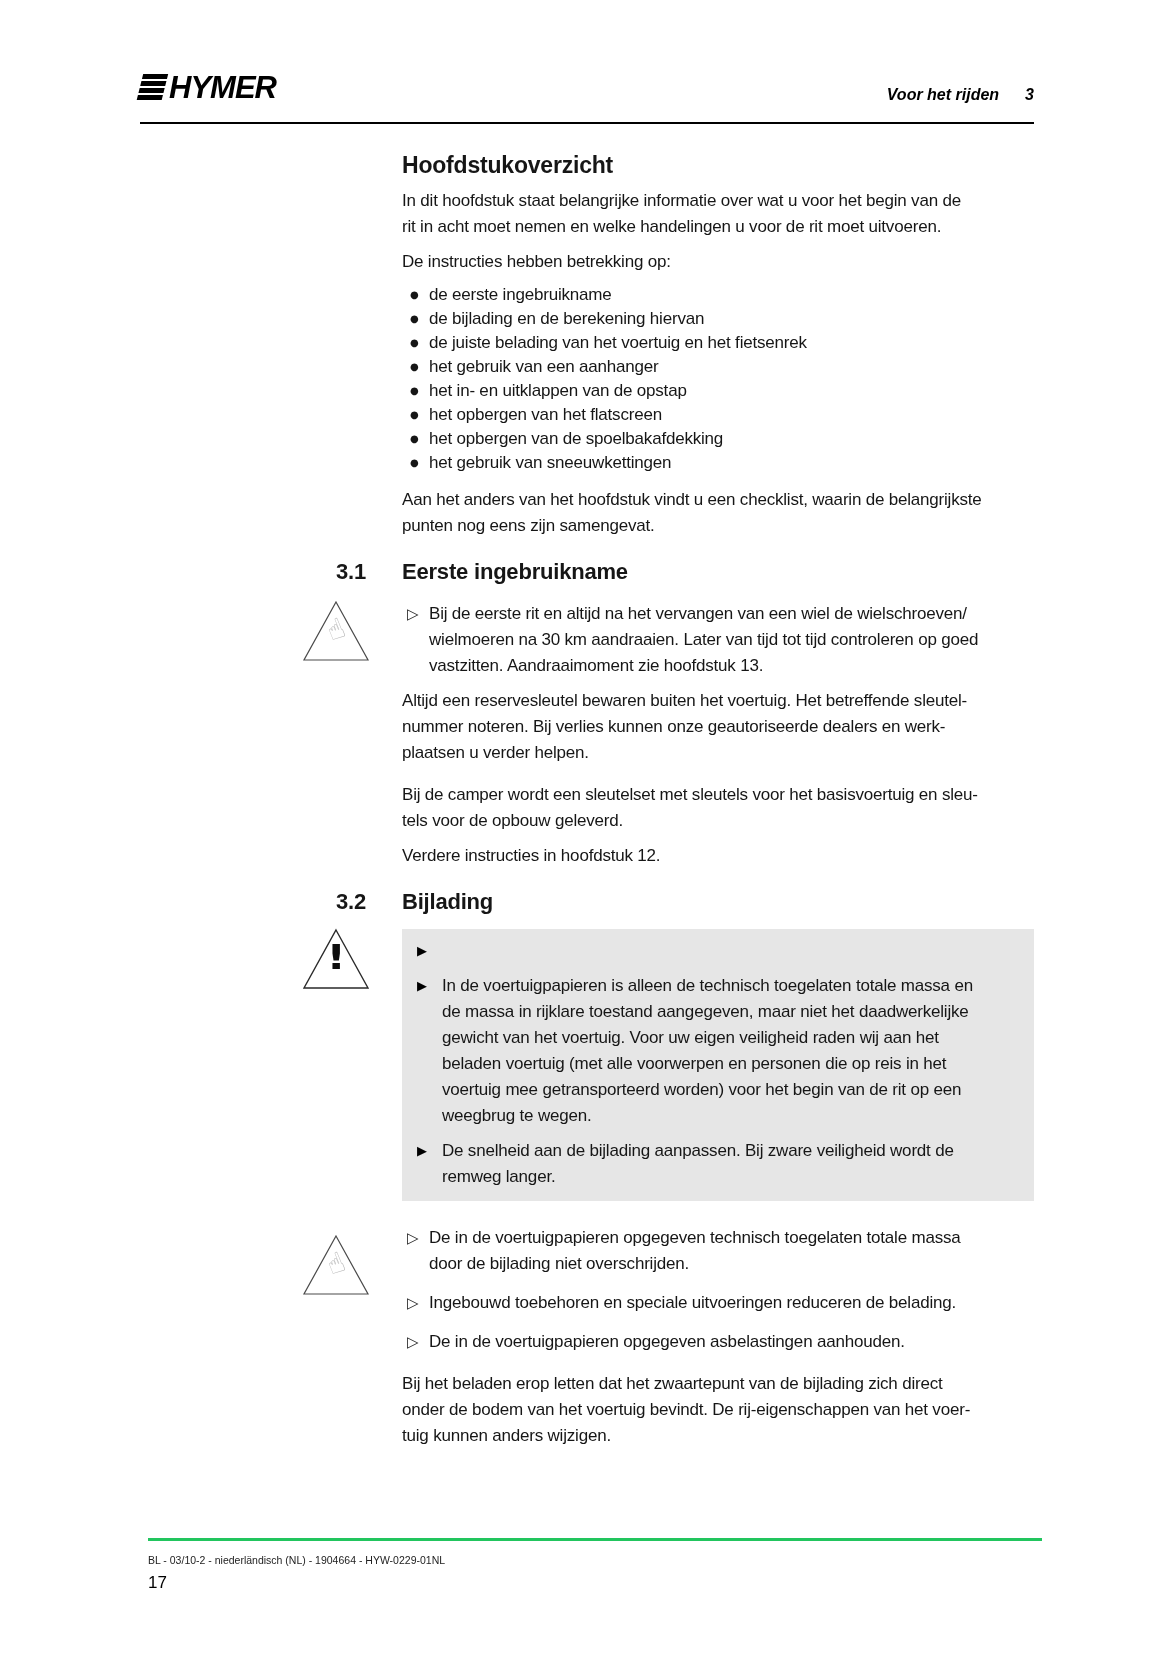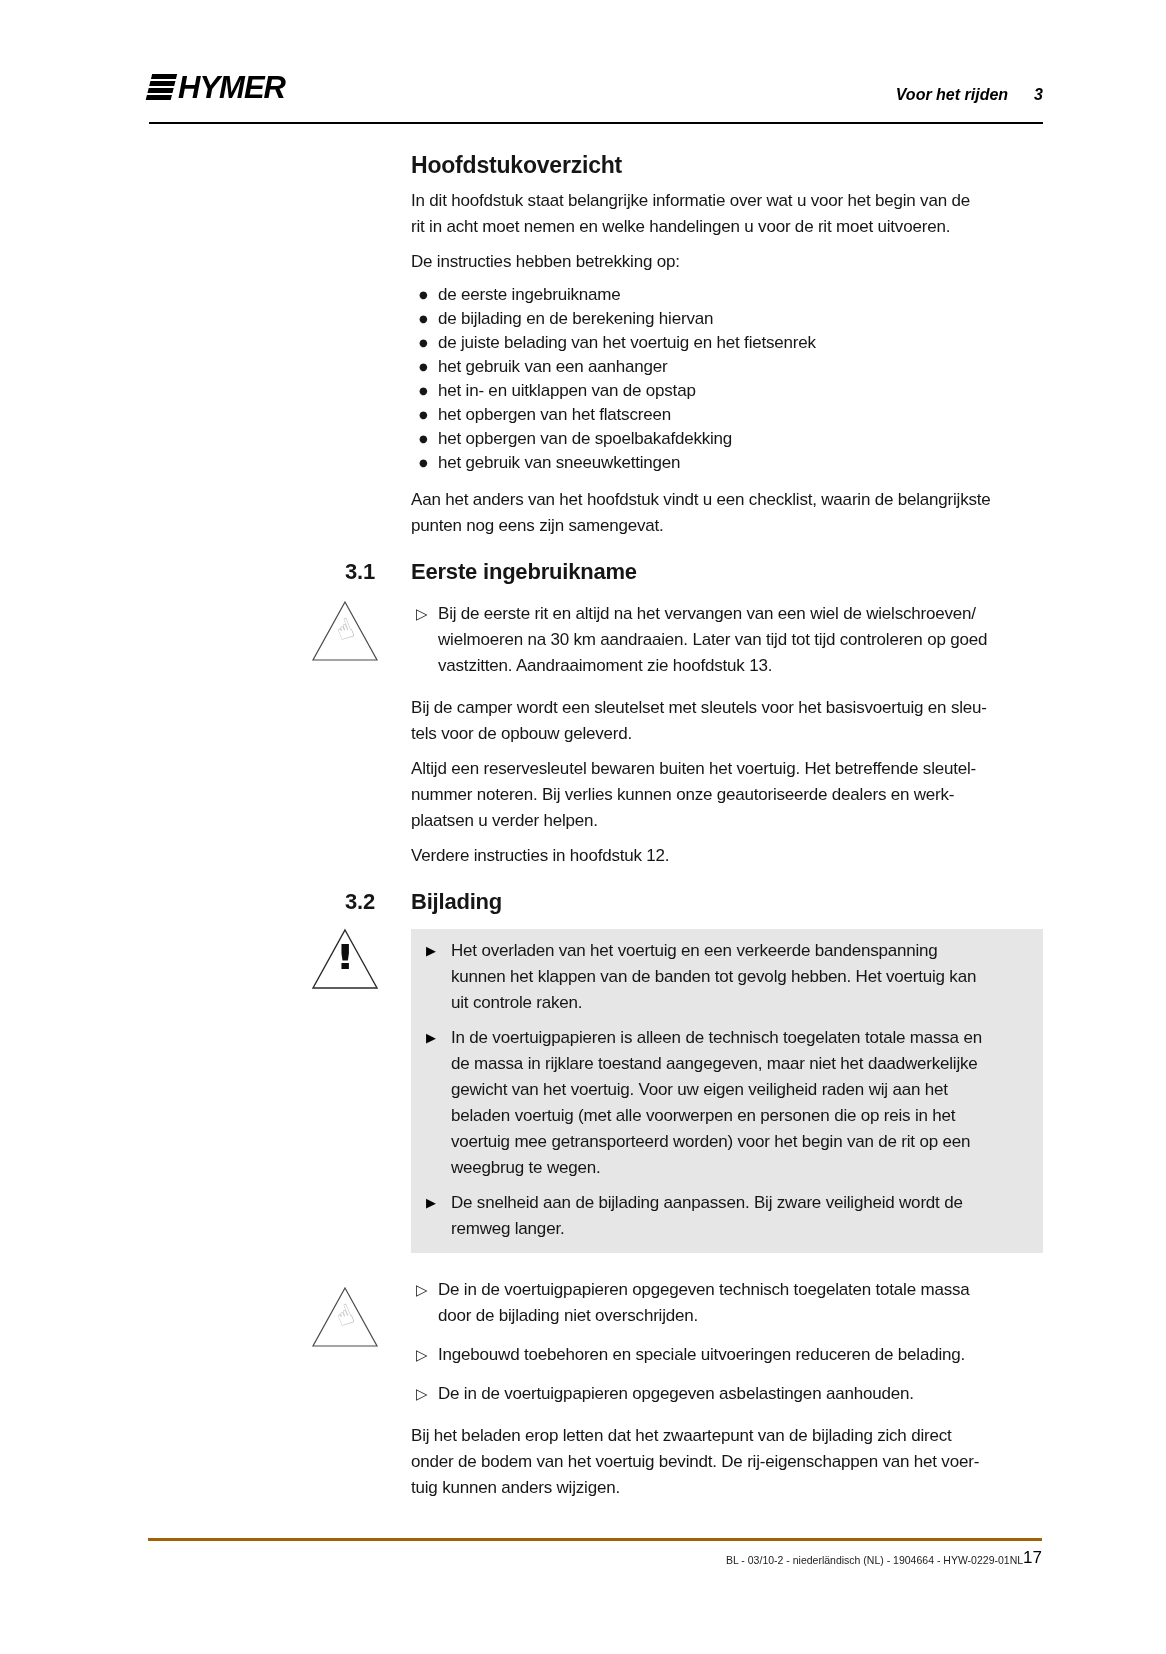--- a/index.html
+++ b/index.html
@@ -4,21 +4,21 @@
 <style>
   html,body { margin:0; padding:0; }
   body {
     width:1166px; height:1654px;
     background:#ffffff;
     position:relative;
     font-family:"Liberation Sans", sans-serif;
     color:#161616;
     -webkit-font-smoothing:antialiased;
   }
-  .page { position:absolute; left:149px; top:0; width:894px; }
+  .page { position:absolute; left:140px; top:0; width:894px; }
 
   
   .header { display:flex; justify-content:space-between; align-items:flex-end; padding-top:70px; }
   .logo { display:flex; align-items:center; }
   .logo-bars { display:inline-flex; flex-direction:column; gap:2.5px; margin-right:4px; transform:skewX(-14deg); margin-bottom:3px; }
   .logo-bars i { display:block; width:25px; height:4.5px; background:#000; }
   .logo-text { font-size:31px; font-weight:bold; font-style:italic; letter-spacing:-1px; color:#000; }
   .chapter-ref { font-size:16px; font-weight:bold; font-style:italic; color:#000000; padding-bottom:2px; }
   .chapter-ref .num { margin-left:26px; }
   .header-rule { border:0; border-top:2.5px solid #000; margin:16px 0 0 0; }
@@ -54,21 +54,21 @@
   .tri-icon { position:absolute; width:68px; height:64px; }
   .tri-icon svg { position:absolute; left:0; top:0; }
   .tri-icon .glyph { position:absolute; left:0; right:0; text-align:center; font-family:"DejaVu Sans", sans-serif; }
   .hand-glyph { top:17px; color:#b9b9b9; font-size:28px; line-height:28px; transform:rotate(-22deg); }
   .excl-glyph { top:13px; color:#0d0d0d; font-size:34px; line-height:34px; font-weight:900; transform:scaleX(1.25); }
   .icon-31 { left:-100px; top:-2px; }
   .icon-32warn { left:-100px; top:-2px; }
   .icon-32notes { left:-100px; top:8px; }
 
   
-  .footer { position:absolute; left:148px; top:1538px; width:894px; border-top:3px solid #a16207; display:flex; justify-content:flex-end; align-items:flex-start; }
+  .footer { position:absolute; left:148px; top:1538px; width:894px; border-top:3px solid #22c55e; display:flex; justify-content:flex-start; align-items:flex-start;flex-direction:column; }
   .imprint { font-size:10.5px; color:#222; margin-top:13px; letter-spacing:0; }
   .page-num { font-size:17px; color:#000000; margin-top:7px; }
 </style>
 </head>
 <body>
 
 <div class="page">
 
   <div class="header">
     <div class="logo">
@@ -145,44 +145,41 @@
         <span class="glyph hand-glyph">☝</span>
       </div>
       <div class="note-item">
         <span class="mk">▷</span>
         <span class="note-text">Bij de eerste rit en altijd na het vervangen van een wiel de wielschroeven/
 wielmoeren na 30 km aandraaien. Later van tijd tot tijd controleren op goed
 vastzitten. Aandraaimoment zie hoofdstuk 13.</span>
       </div>
     </div>
 
-    <p class="p mt16">Bij de camper wordt een sleutelset met sleutels voor het basisvoertuig en sleu-
-tels voor de opbouw geleverd.</p>
     <p class="p mt9">Altijd een reservesleutel bewaren buiten het voertuig. Het betreffende sleutel-
 nummer noteren. Bij verlies kunnen onze geautoriseerde dealers en werk-
 plaatsen u verder helpen.</p>
+    <p class="p mt16">Bij de camper wordt een sleutelset met sleutels voor het basisvoertuig en sleu-
+tels voor de opbouw geleverd.</p>
     <p class="p mt9">Verdere instructies in hoofdstuk 12.</p>
 
     <div class="section-h">
       <span class="secnum">3.2</span>
       <span>Bijlading</span>
     </div>
 
     <div class="warn-box">
       <div class="tri-icon icon-32warn">
         <svg width="68" height="64" viewBox="0 0 68 64">
             <polygon points="34,3 66,61 2,61" fill="none" stroke="#2a2a2a" stroke-width="1.4"></polygon>
           </svg>
         <span class="glyph excl-glyph">!</span>
       </div>
       <div class="warn-item">
         <span class="mk">▶</span>
-        <span class="note-text">Het overladen van het voertuig en een verkeerde bandenspanning
-kunnen het klappen van de banden tot gevolg hebben. Het voertuig kan
-uit controle raken.</span>
       </div>
       <div class="warn-item">
         <span class="mk">▶</span>
         <span class="note-text">In de voertuigpapieren is alleen de technisch toegelaten totale massa en
 de massa in rijklare toestand aangegeven, maar niet het daadwerkelijke
 gewicht van het voertuig. Voor uw eigen veiligheid raden wij aan het
 beladen voertuig (met alle voorwerpen en personen die op reis in het
 voertuig mee getransporteerd worden) voor het begin van de rit op een
 weegbrug te wegen.</span>
       </div>

